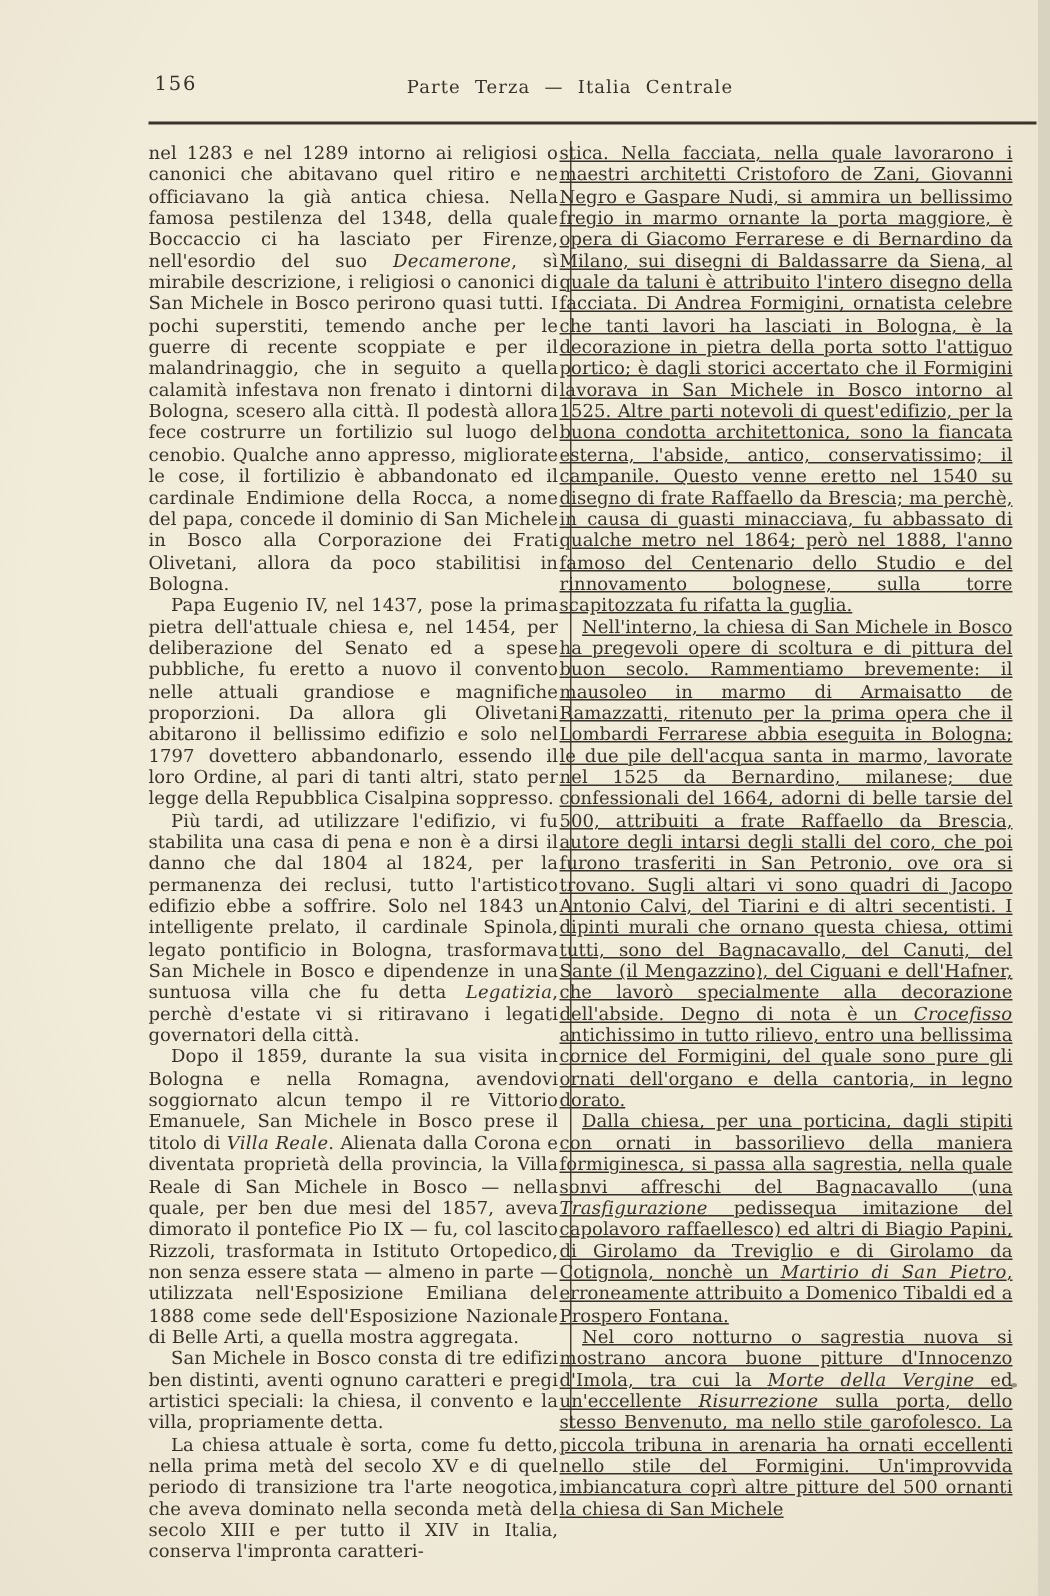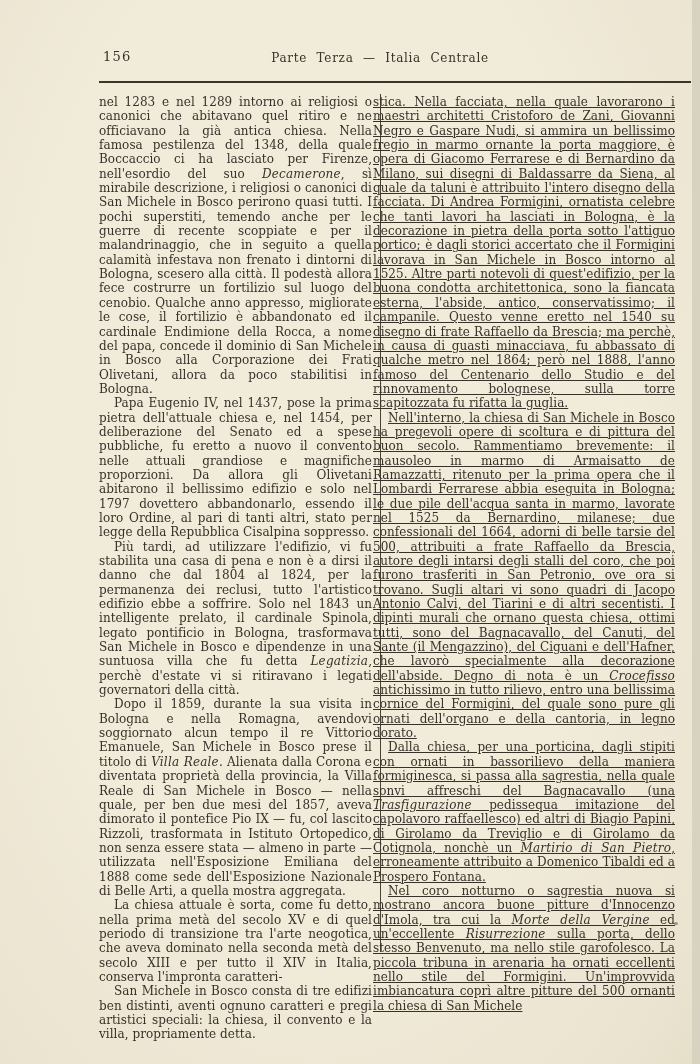--- a/index.html
+++ b/index.html
@@ -51,22 +51,22 @@
 
   <div class="pagenum">156</div>
   <div class="running-title">Parte Terza — Italia Centrale</div>
   <div class="header-rule"></div>
 
   <div class="col col-left">
     <p class="cont">nel 1283 e nel 1289 intorno ai religiosi o canonici che abitavano quel ritiro e ne officiavano la già antica chiesa. Nella famosa pestilenza del 1348, della quale Boccaccio ci ha lasciato per Firenze, nell'esordio del suo <i>Decamerone</i>, sì mirabile descrizione, i religiosi o canonici di San Michele in Bosco perirono quasi tutti. I pochi superstiti, temendo anche per le guerre di recente scoppiate e per il malandrinaggio, che in seguito a quella calamità infestava non frenato i dintorni di Bologna, scesero alla città. Il podestà allora fece costrurre un fortilizio sul luogo del cenobio. Qualche anno appresso, migliorate le cose, il fortilizio è abbandonato ed il cardinale Endimione della Rocca, a nome del papa, concede il dominio di San Michele in Bosco alla Corporazione dei Frati Olivetani, allora da poco stabilitisi in Bologna.</p>
     <p>Papa Eugenio IV, nel 1437, pose la prima pietra dell'attuale chiesa e, nel 1454, per deliberazione del Senato ed a spese pubbliche, fu eretto a nuovo il convento nelle attuali grandiose e magnifiche proporzioni. Da allora gli Olivetani abitarono il bellissimo edifizio e solo nel 1797 dovettero abbandonarlo, essendo il loro Ordine, al pari di tanti altri, stato per legge della Repubblica Cisalpina soppresso.</p>
     <p>Più tardi, ad utilizzare l'edifizio, vi fu stabilita una casa di pena e non è a dirsi il danno che dal 1804 al 1824, per la permanenza dei reclusi, tutto l'artistico edifizio ebbe a soffrire. Solo nel 1843 un intelligente prelato, il cardinale Spinola, legato pontificio in Bologna, trasformava San Michele in Bosco e dipendenze in una suntuosa villa che fu detta <i>Legatizia</i>, perchè d'estate vi si ritiravano i legati governatori della città.</p>
     <p>Dopo il 1859, durante la sua visita in Bologna e nella Romagna, avendovi soggiornato alcun tempo il re Vittorio Emanuele, San Michele in Bosco prese il titolo di <i>Villa Reale</i>. Alienata dalla Corona e diventata proprietà della provincia, la Villa Reale di San Michele in Bosco — nella quale, per ben due mesi del 1857, aveva dimorato il pontefice Pio IX — fu, col lascito Rizzoli, trasformata in Istituto Ortopedico, non senza essere stata — almeno in parte — utilizzata nell'Esposizione Emiliana del 1888 come sede dell'Esposizione Nazionale di Belle Arti, a quella mostra aggregata.</p>
+    <p>San Michele in Bosco consta di tre edifizi ben distinti, aventi ognuno caratteri e pregi artistici speciali: la chiesa, il convento e la villa, propriamente detta.</p>
     <p>La chiesa attuale è sorta, come fu detto, nella prima metà del secolo XV e di quel periodo di transizione tra l'arte neogotica, che aveva dominato nella seconda metà del secolo XIII e per tutto il XIV in Italia, conserva l'impronta caratteri-</p>
-    <p>San Michele in Bosco consta di tre edifizi ben distinti, aventi ognuno caratteri e pregi artistici speciali: la chiesa, il convento e la villa, propriamente detta.</p>
   </div>
 
   <div class="column-divider"></div>
 
   <div class="col col-right">
     <p class="cont">stica. Nella facciata, nella quale lavorarono i maestri architetti Cristoforo de Zani, Giovanni Negro e Gaspare Nudi, si ammira un bellissimo fregio in marmo ornante la porta maggiore, è opera di Giacomo Ferrarese e di Bernardino da Milano, sui disegni di Baldassarre da Siena, al quale da taluni è attribuito l'intero disegno della facciata. Di Andrea Formigini, ornatista celebre che tanti lavori ha lasciati in Bologna, è la decorazione in pietra della porta sotto l'attiguo portico; è dagli storici accertato che il Formigini lavorava in San Michele in Bosco intorno al 1525. Altre parti notevoli di quest'edifizio, per la buona condotta architettonica, sono la fiancata esterna, l'abside, antico, conservatissimo; il campanile. Questo venne eretto nel 1540 su disegno di frate Raffaello da Brescia; ma perchè, in causa di guasti minacciava, fu abbassato di qualche metro nel 1864; però nel 1888, l'anno famoso del Centenario dello Studio e del rinnovamento bolognese, sulla torre scapitozzata fu rifatta la guglia.</p>
     <p>Nell'interno, la chiesa di San Michele in Bosco ha pregevoli opere di scoltura e di pittura del buon secolo. Rammentiamo brevemente: il mausoleo in marmo di Armaisatto de Ramazzatti, ritenuto per la prima opera che il Lombardi Ferrarese abbia eseguita in Bologna; le due pile dell'acqua santa in marmo, lavorate nel 1525 da Bernardino, milanese; due confessionali del 1664, adorni di belle tarsie del 500, attribuiti a frate Raffaello da Brescia, autore degli intarsi degli stalli del coro, che poi furono trasferiti in San Petronio, ove ora si trovano. Sugli altari vi sono quadri di Jacopo Antonio Calvi, del Tiarini e di altri secentisti. I dipinti murali che ornano questa chiesa, ottimi tutti, sono del Bagnacavallo, del Canuti, del Sante (il Mengazzino), del Ciguani e dell'Hafner, che lavorò specialmente alla decorazione dell'abside. Degno di nota è un <i>Crocefisso</i> antichissimo in tutto rilievo, entro una bellissima cornice del Formigini, del quale sono pure gli ornati dell'organo e della cantoria, in legno dorato.</p>
     <p>Dalla chiesa, per una porticina, dagli stipiti con ornati in bassorilievo della maniera formiginesca, si passa alla sagrestia, nella quale sonvi affreschi del Bagnacavallo (una <i>Trasfigurazione</i> pedissequa imitazione del capolavoro raffaellesco) ed altri di Biagio Papini, di Girolamo da Treviglio e di Girolamo da Cotignola, nonchè un <i>Martirio di San Pietro</i>, erroneamente attribuito a Domenico Tibaldi ed a Prospero Fontana.</p>
     <p>Nel coro notturno o sagrestia nuova si mostrano ancora buone pitture d'Innocenzo d'Imola, tra cui la <i>Morte della Vergine</i> ed un'eccellente <i>Risurrezione</i> sulla porta, dello stesso Benvenuto, ma nello stile garofolesco. La piccola tribuna in arenaria ha ornati eccellenti nello stile del Formigini. Un'improvvida imbiancatura coprì altre pitture del 500 ornanti la chiesa di San Michele</p>
   </div>

